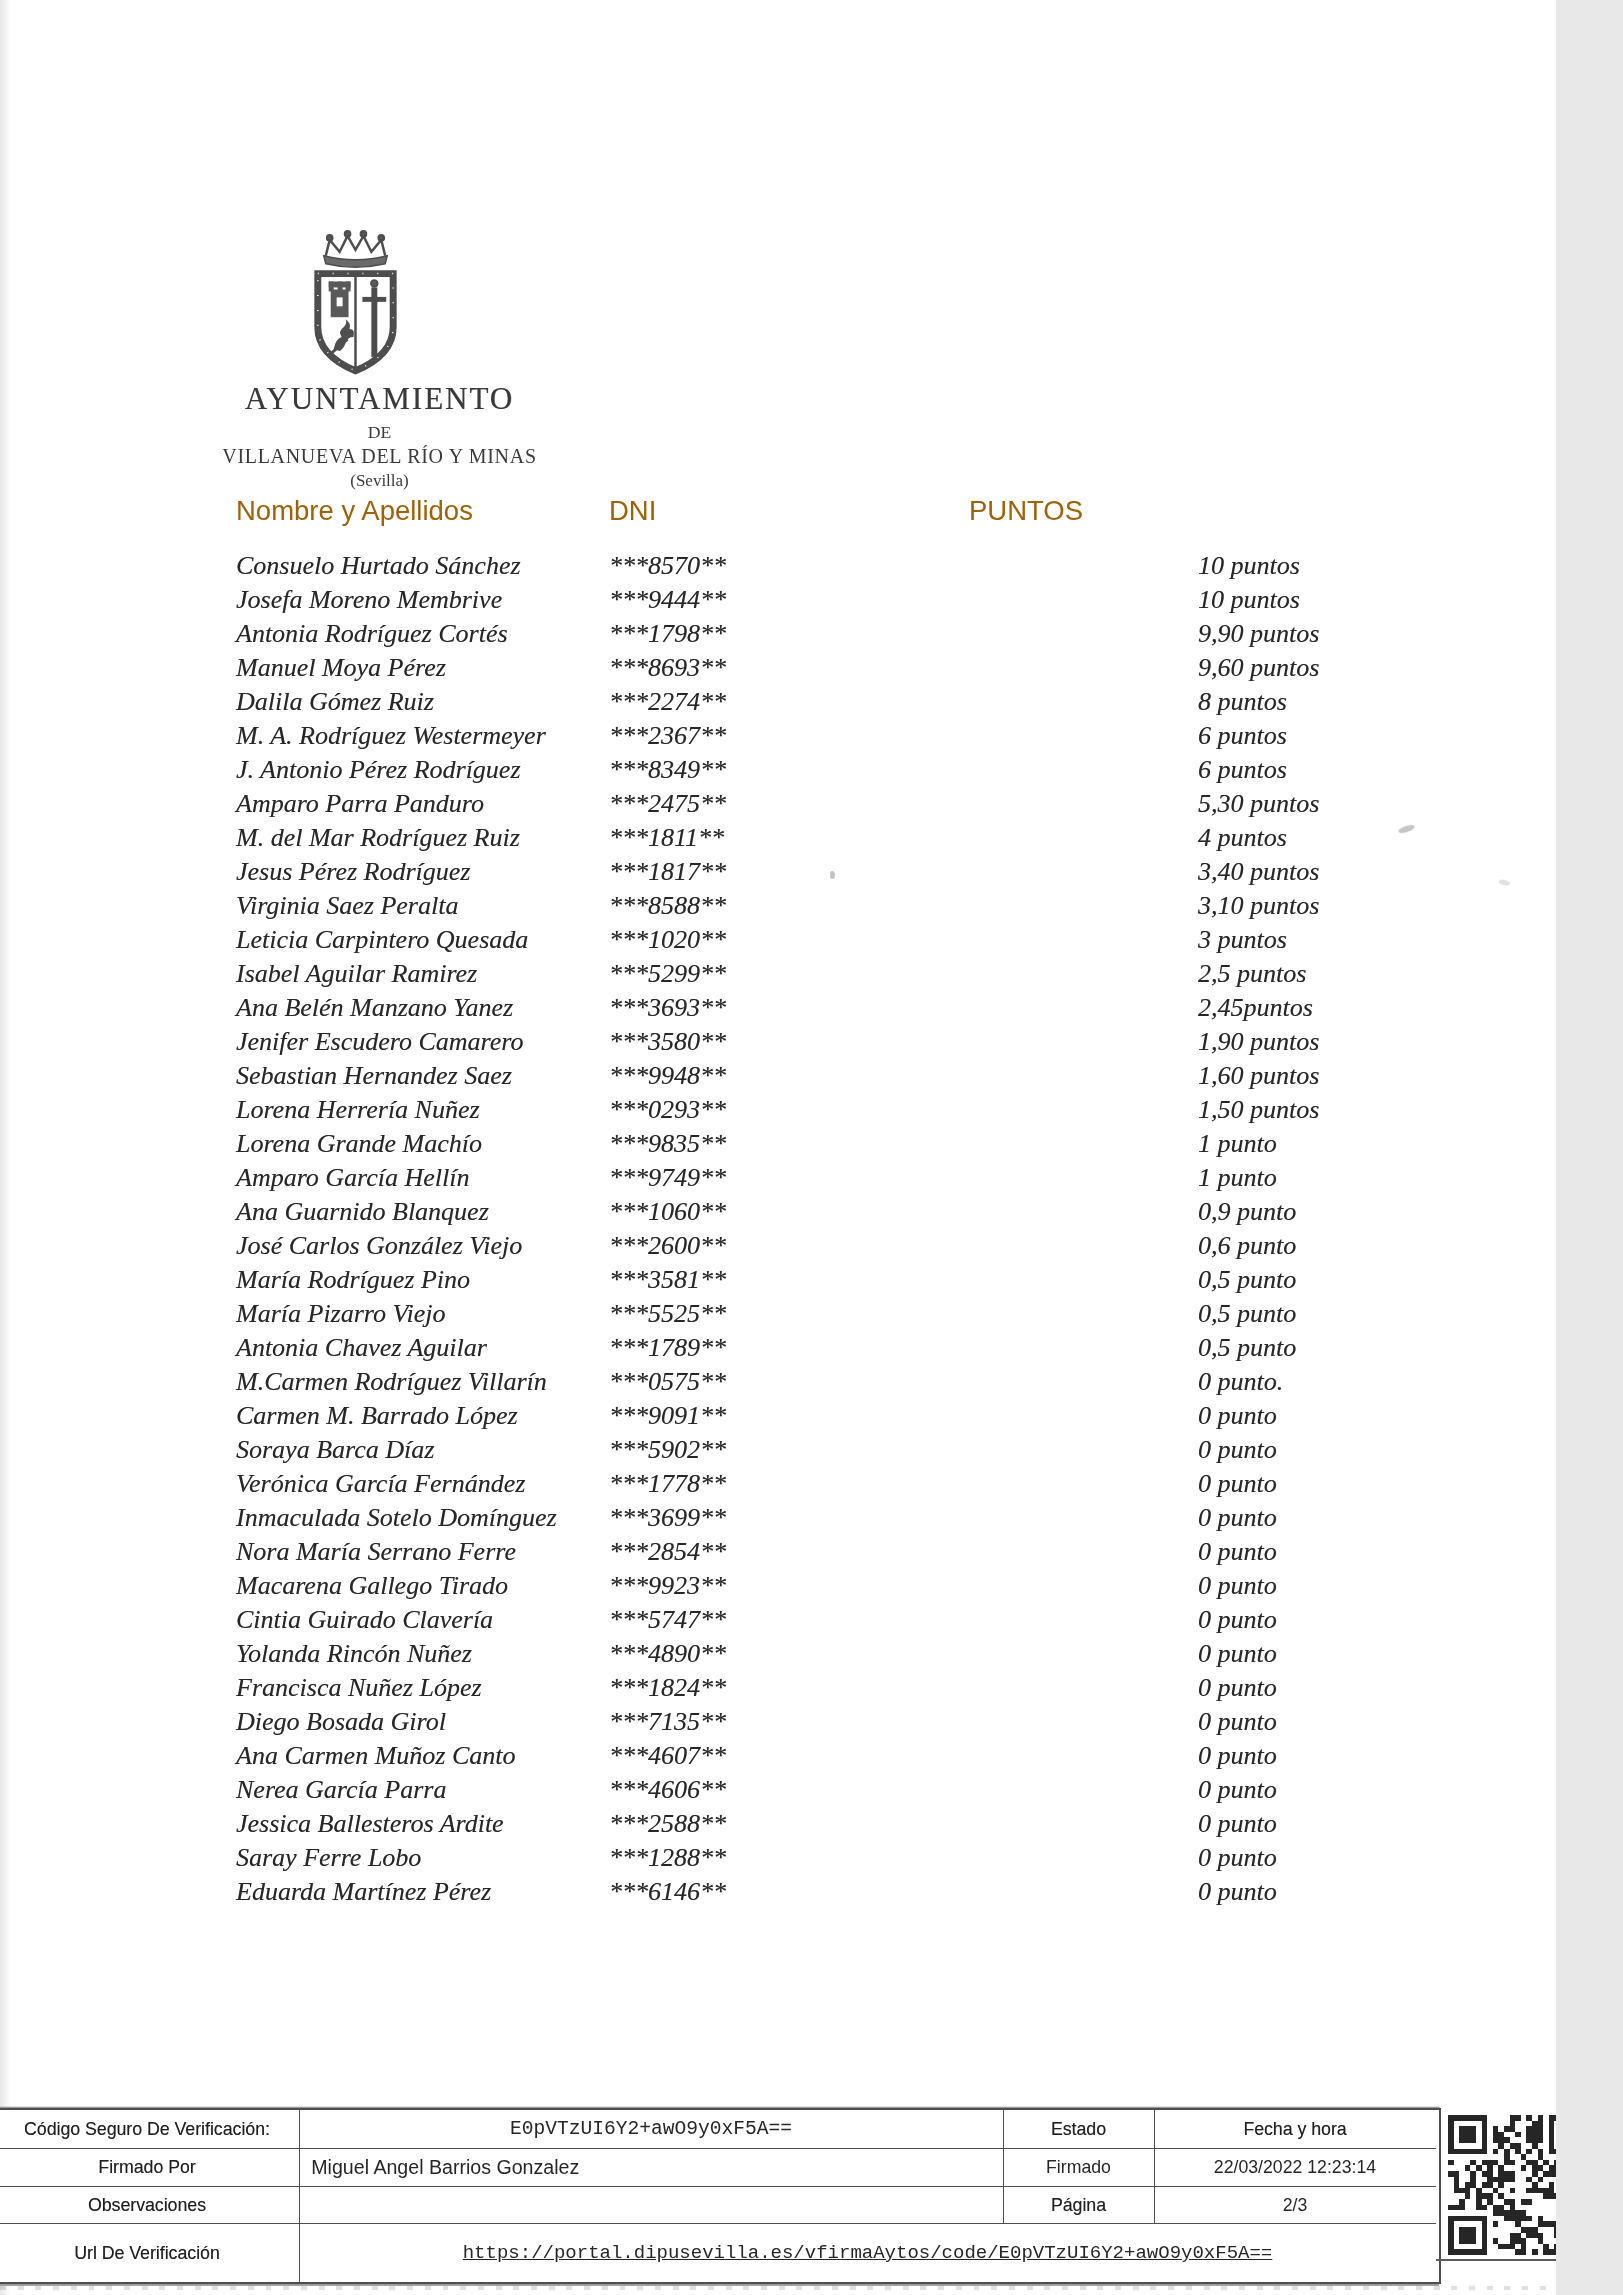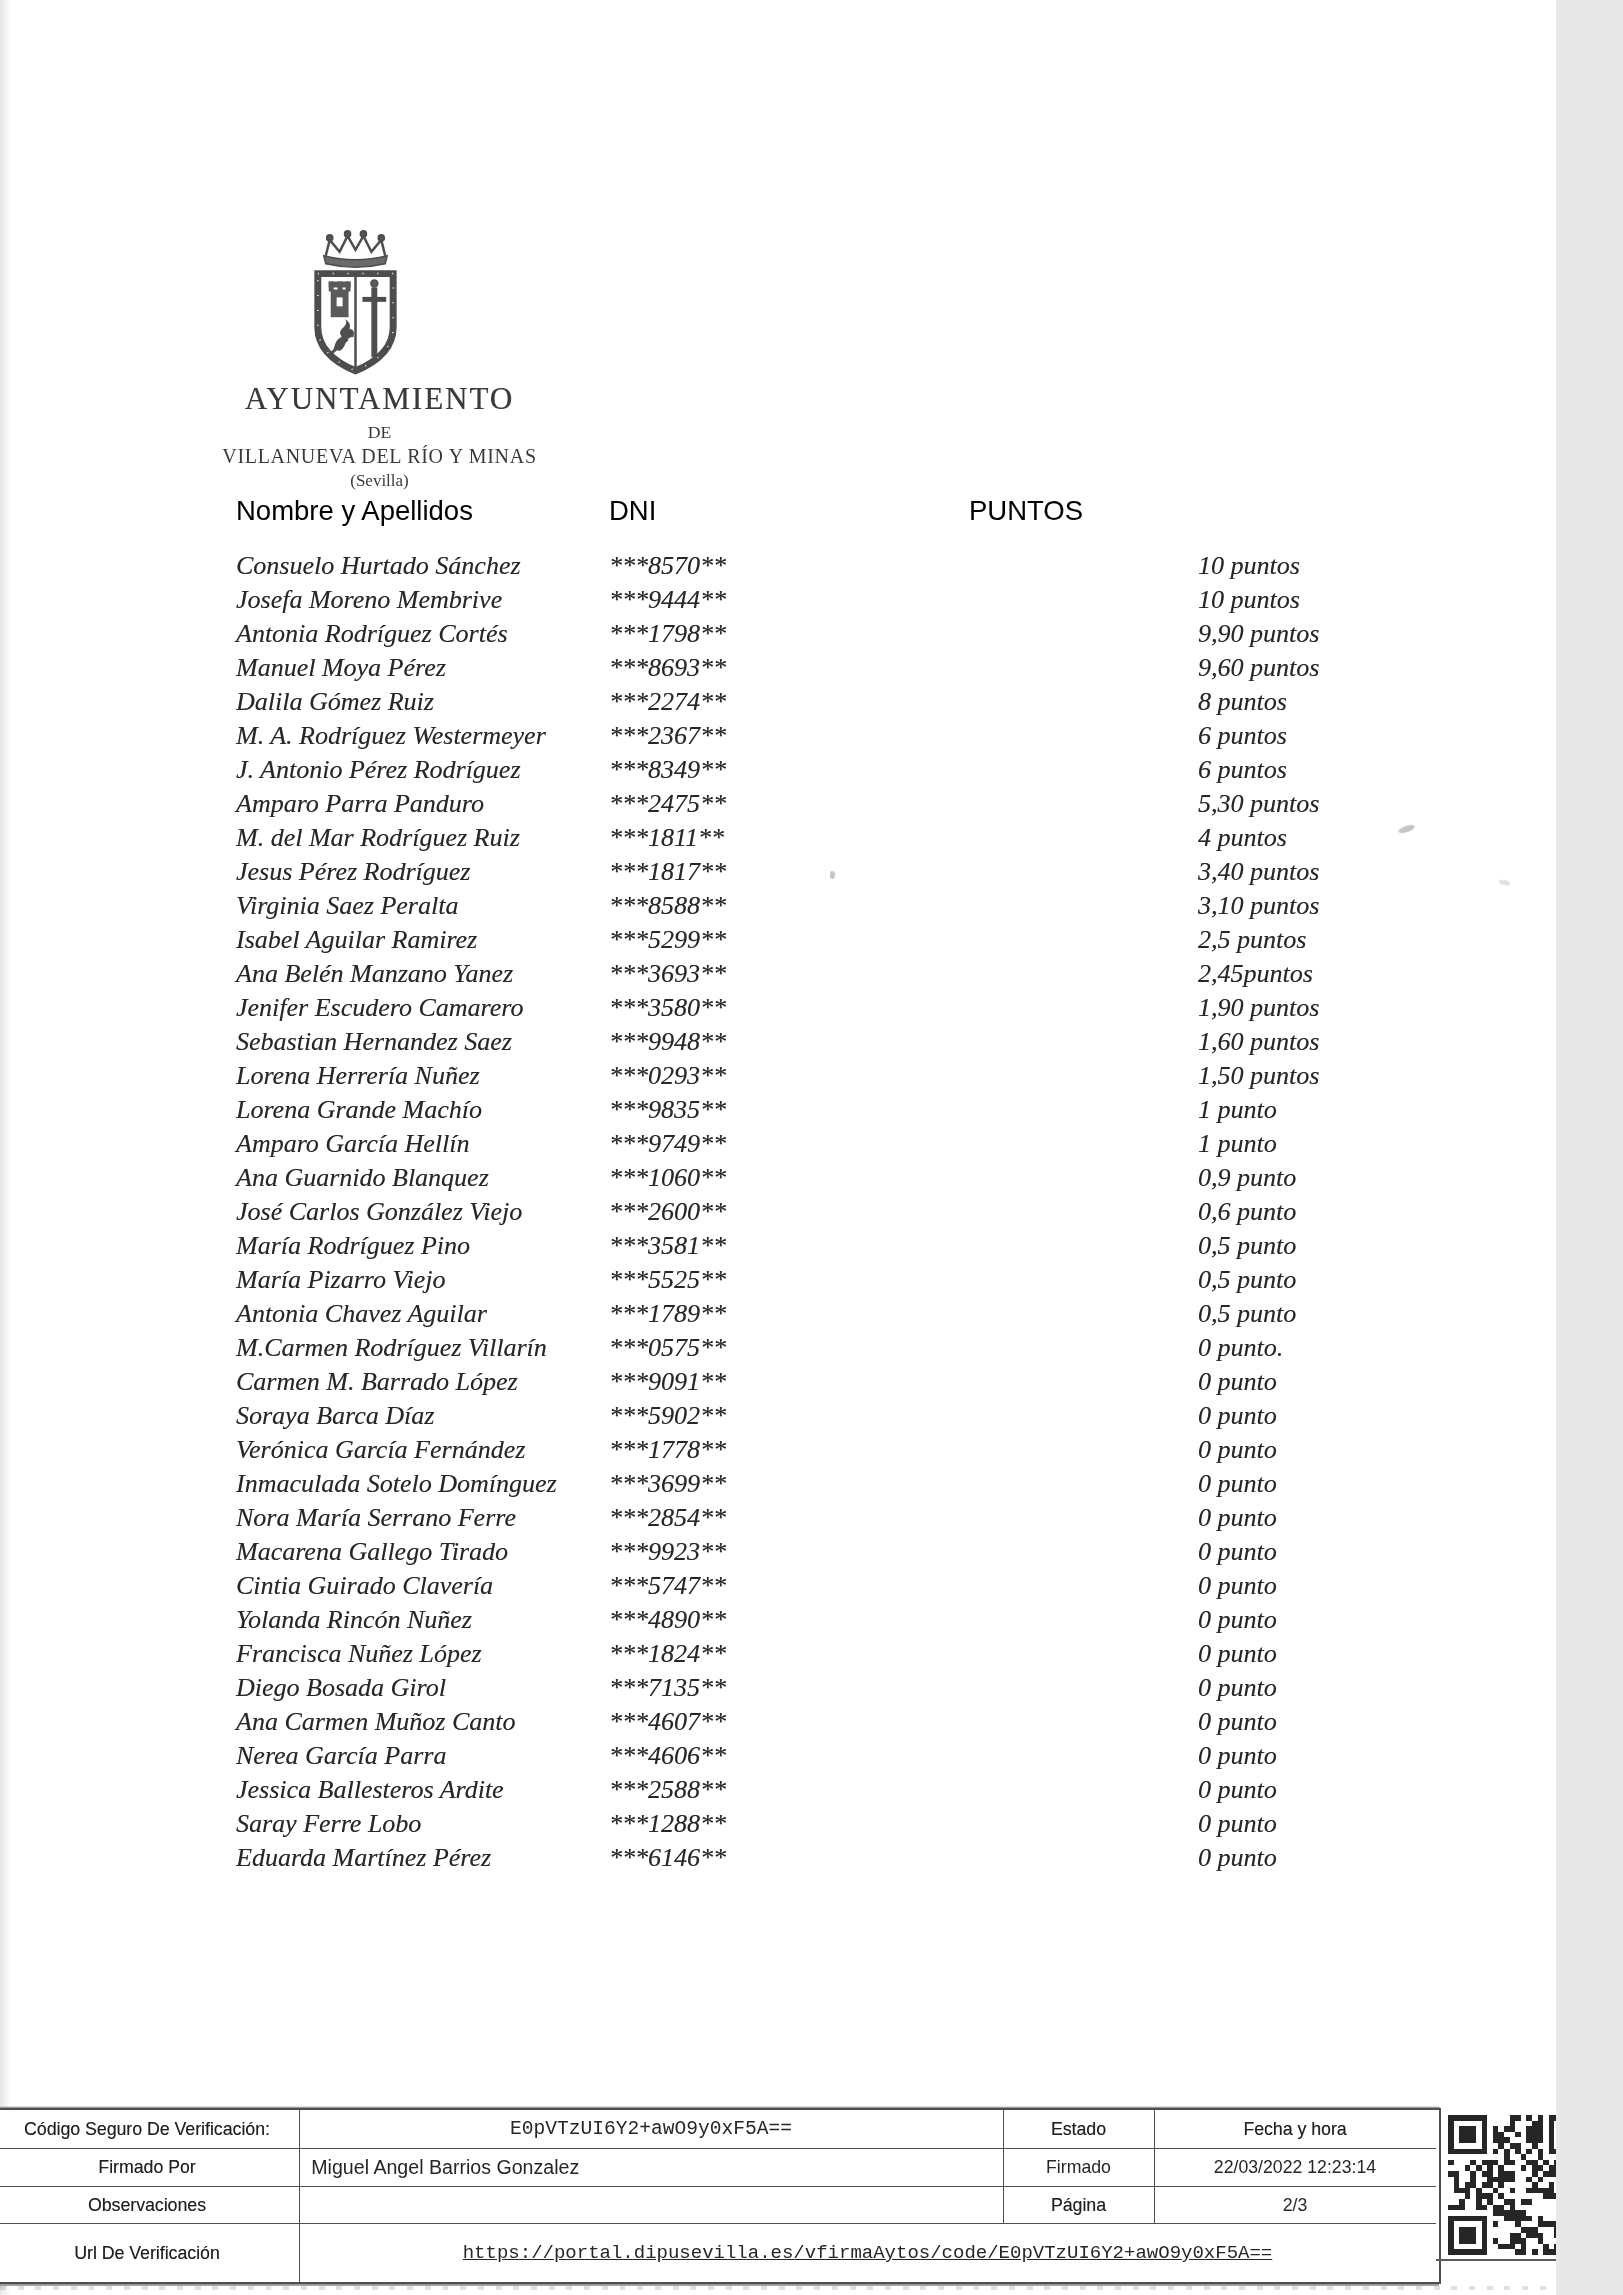--- a/index.html
+++ b/index.html
@@ -33,21 +33,21 @@
   .org-name{font-size:31px;letter-spacing:2px;text-shadow:0.3px 0.3px 0.5px rgba(40,40,40,.5);}
   .org-de{font-size:17.7px;margin-top:5.2px;}
   .org-muni{font-size:20px;letter-spacing:0.7px;margin-top:2px;}
   .org-prov{font-size:17px;margin-top:2.6px;}
 
   
   .roster-head{
     position:absolute;left:236px;top:495px;width:1113px;
     display:grid;grid-template-columns:373px 360px 380px;
     font-family:"Liberation Sans", sans-serif;
-    font-size:27.5px;color:#000000;
+    font-size:27.5px;color:#a16207;
   }
   .roster-head .h-dni,.roster-head .h-pts{text-align:left;}
   .roster{
     position:absolute;left:236px;top:549px;width:1113px;
     font-size:26px;color:#272727;font-style:italic;
   }
   .trow{
     display:grid;grid-template-columns:373px 360px 380px;
     height:34px;line-height:34px;white-space:nowrap;
   }
@@ -198,20 +198,25 @@
       <span class="dni">***1817**</span>
       <span class="pts">3,40 puntos</span>
     </div>
 
     <div class="trow">
       <span class="name">Virginia Saez Peralta</span>
       <span class="dni">***8588**</span>
       <span class="pts">3,10 puntos</span>
     </div>
 
+    <div class="trow">
+      <span class="name">Leticia Carpintero Quesada</span>
+      <span class="dni">***1020**</span>
+      <span class="pts">3 puntos</span>
+    </div>
 
     <div class="trow">
       <span class="name">Isabel Aguilar Ramirez</span>
       <span class="dni">***5299**</span>
       <span class="pts">2,5 puntos</span>
     </div>
 
     <div class="trow">
       <span class="name">Ana Belén  Manzano Yanez</span>
       <span class="dni">***3693**</span>

